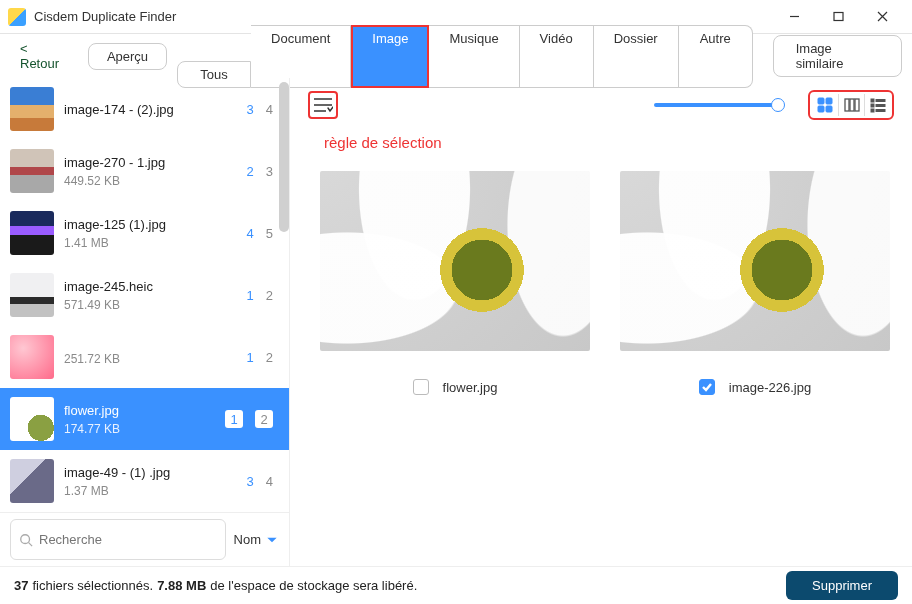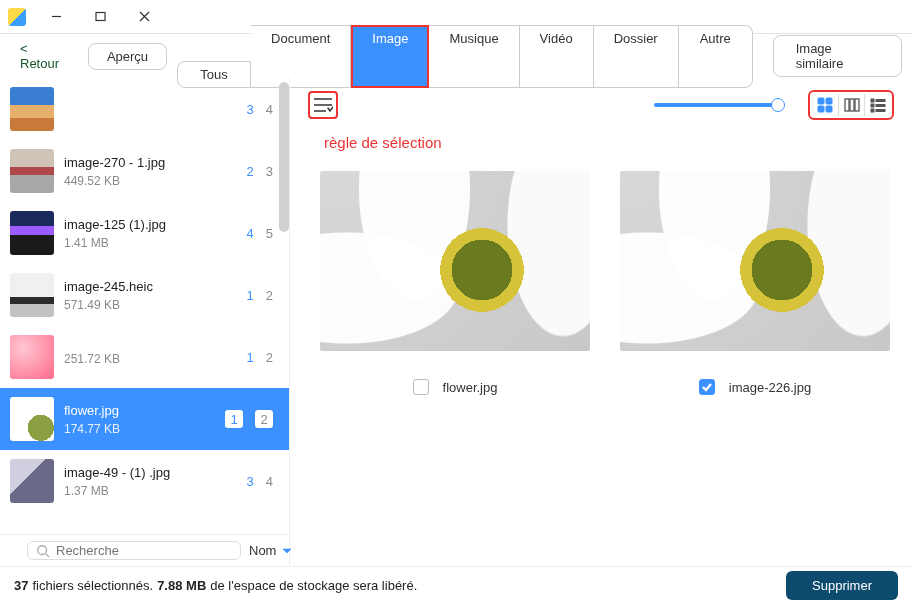--- a/index.html
+++ b/index.html
@@ -124,23 +124,22 @@
 .t6 { background: radial-gradient(circle at 70% 70%, #8aa042 0 30%, #fff 30%); }
 .t7 { background: linear-gradient(135deg,#cfcfe0 40%,#6a6a88 40%);}
 
 
 .sbar {
   display: flex; align-items: center; gap: 8px;
   padding: 6px 10px; border-top: 1px solid #eee;
 }
 .search {
   flex: 1; display: flex; align-items: flex-end; gap: 6px;
-  border: 1px solid #ddd; border-radius: 6px; padding: 1px 8px;
+  border: 1px solid #ddd; border-radius: 6px; padding: 12px 8px;
   color: #999;
-  margin-left: 17px;
 }
 .search svg { width: 14px; height: 14px; stroke: #aaa; fill: none; stroke-width: 1.5;}
 .search input { border: none; outline: none; flex: 1; font-size: 13px; color: #555; background: transparent; }
 .sort { display: flex; align-items: center; gap: 4px; font-size: 13px; color: #333; text-align: center; }
 .sort svg { width: 14px; height: 14px; fill: #3a91ff; }
 
 
 .detail {
   flex: 1;
   padding: 12px 18px;
@@ -217,20 +216,21 @@
   position: absolute; right: 0; top: 4px; width: 10px; height: 150px;
   background: #d0d0d0; border-radius: 5px;
 }
 .list{position:relative;}
 </style>
 </head>
 <body>
 
 <div class="title-bar">
   <div class="logo"></div>
+  <div class="title">Cisdem Duplicate Finder</div>
   <div class="win-btn">
     <svg viewBox="0 0 11 11">
         <path d="M1 5.5 H10"></path>
       </svg>
   </div>
   <div class="win-btn">
     <svg viewBox="0 0 11 11">
         <rect x="1" y="1.5" width="9" height="8"></rect>
       </svg>
   </div>
@@ -259,20 +259,21 @@
 
 <div class="main">
 
   <div class="sidebar">
     <div class="list">
       <div class="fakescroll"></div>
 
       <div class="row">
         <div class="thumb t1"></div>
         <div class="meta">
+          <div class="fname">image-174 - (2).jpg</div>
         </div>
         <div class="nums">
             <span class="a">3</span>
             <span class="b">4</span>
           </div>
       </div>
 
       <div class="row">
         <div class="thumb t2"></div>
         <div class="meta">

